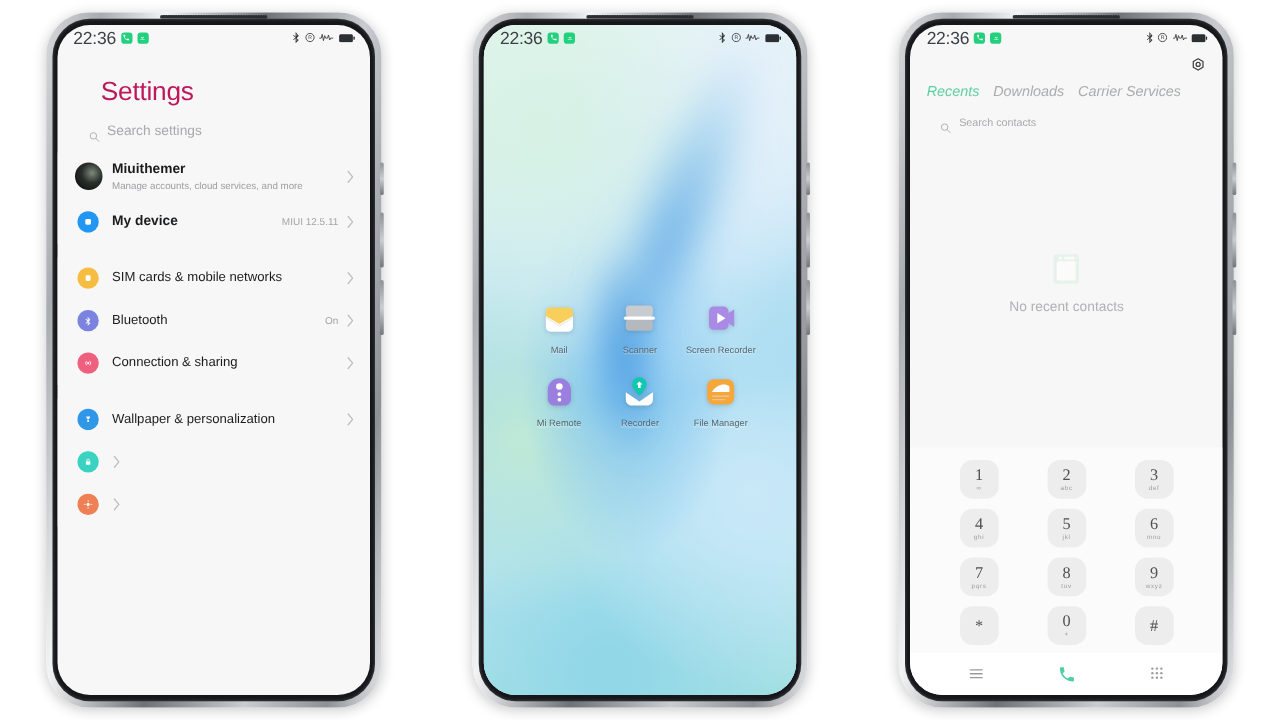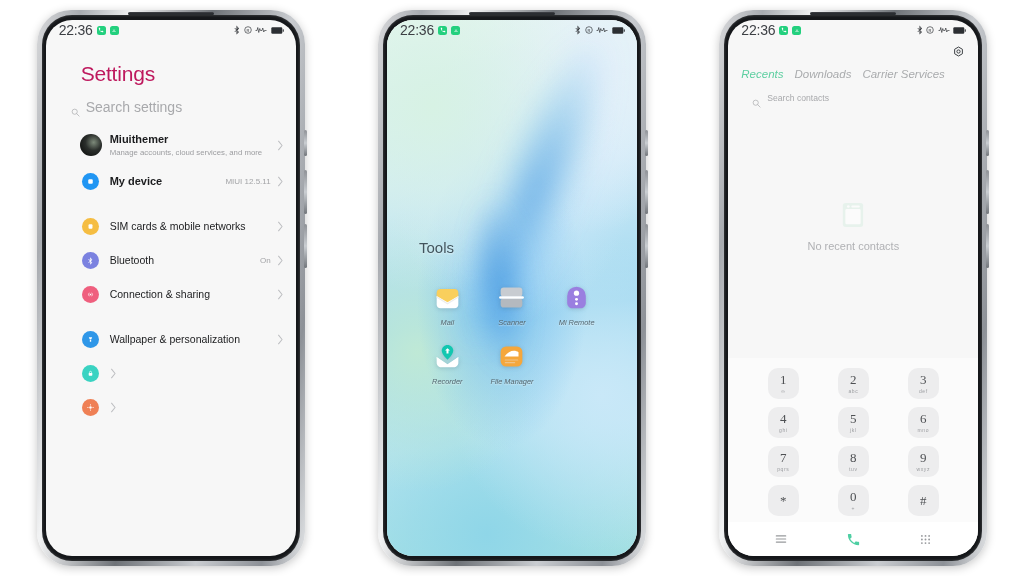--- a/index.html
+++ b/index.html
@@ -96,23 +96,23 @@
     font-weight: 400;
     color: #be185d;
     padding: 22px 0 0 35px;
     letter-spacing: -.2px;
   }
   .set-search {
     display: flex; align-items: center; gap: 6px;
     padding: 13px 0 0 25px;
   }
   .set-search .mag { width: 9px; height: 9px; }
-  .set-search .ph { font-size: 14px; color: #a8a9ac; text-align: right; }
+  .set-search .ph { font-size: 11px; color: #a8a9ac; text-align: right; }
   .set-list { margin-top: 11px; }
-  .set-group { background: #f7f7f7; padding-left: 20px; }
+  .set-group { background: #f7f7f7; }
   .set-group + .set-group { margin-top: 11px; }
   .set-row {
     display: flex; align-items: center;
     padding: 7px 12px 7px 16px;
     min-height: 34px;
   }
   .set-ic {
     width: 17px; height: 17px; border-radius: 50%;
     flex: 0 0 17px;
     display: flex; align-items: center; justify-content: center;
@@ -187,21 +187,20 @@
   .app-ic {
     width: 31px; height: 31px;
     display: flex; align-items: center; justify-content: center;
     filter: drop-shadow(0 1px 2px rgba(40,70,90,.22));
   }
   .app-name {
     margin-top: 5px;
     font-size: 7.4px; line-height: 1.22; text-align: center;
     color: #53666f;
     text-shadow: 0 1px 1.5px rgba(255,255,255,.6);
-    font-style: italic;
   }
 
   
   .dial-screen { height: 100%; background: #f7f7f7; display: flex; flex-direction: column; }
   .dial-top { position: relative; flex: 0 0 auto; }
   .gear {
     position: absolute; right: 12px; top: 5px;
     width: 15px; height: 15px;
   }
   .dial-tabs {
@@ -479,21 +478,20 @@
                   <path d="M1 9 L4 9 L5.5 3 L7.5 13 L9.5 5 L11 9 L14 9 L15.5 4 L17.5 12 L19 9 L23 9" fill="none" stroke="#2c2f33" stroke-width="1.3" stroke-linejoin="round"></path>
                 </svg>
               <svg width="13" height="7" viewBox="0 0 26 14">
                 <rect x="0.6" y="0.6" width="22" height="12.8" rx="2.4" fill="#2c2f33"></rect>
                 <rect x="23.4" y="4.4" width="2.2" height="5.2" rx="1" fill="#2c2f33"></rect>
               </svg>
             </div>
           </div>
 
           <div class="folder">
-            <div class="folder-title">Tools</div>
             <div class="app-grid">
 
               <div class="app">
                 <span class="app-ic">
                   <svg viewBox="0 0 40 40" width="31" height="31">
                     <path d="M6 14c0-3 2-5 5-5h18c3 0 5 2 5 5v5l-14 8L6 19v-5z" fill="#f9cf5c"></path>
                     <path d="M6 18l14 8 14-8v11c0 3-2 5-5 5H11c-3 0-5-2-5-5V18z" fill="#ffffff"></path>
                     <path d="M6 18.5 20 27l14-8.5v1.8L20 29 6 20.3v-1.8z" fill="#ecedef"></path>
                   </svg>
                 </span>
@@ -504,20 +502,29 @@
                 <span class="app-ic">
                   <svg viewBox="0 0 40 40" width="31" height="31">
                     <rect x="6" y="7" width="28" height="12" rx="4" fill="#c8ccd1"></rect>
                     <rect x="6" y="21" width="28" height="12" rx="4" fill="#b4b9bf"></rect>
                     <rect x="4" y="18.3" width="32" height="3.4" rx="1.7" fill="#ffffff"></rect>
                   </svg>
                 </span>
                 <span class="app-name">Scanner</span>
               </div>
 
+              <div class="app">
+                <span class="app-ic">
+                  <svg viewBox="0 0 40 40" width="31" height="31">
+                    <path d="M8 13c0-2.8 2.2-5 5-5h10c2.8 0 5 2.2 5 5v1.6l6-3.4v17.6l-6-3.4V27c0 2.8-2.2 5-5 5H13c-2.8 0-5-2.2-5-5V13z" fill="#a98be6"></path>
+                    <path d="M16.6 14.6 25 20l-8.4 5.4V14.6z" fill="#ffffff"></path>
+                  </svg>
+                </span>
+                <span class="app-name">Screen Recorder</span>
+              </div>
 
               <div class="app">
                 <span class="app-ic">
                   <svg viewBox="0 0 40 40" width="31" height="31">
                     <path d="M8 18a12 12 0 0124 0v9c0 3.9-3.1 7-7 7H15c-3.9 0-7-3.1-7-7v-9z" fill="#9a7fe0"></path>
                     <circle cx="20" cy="14.5" r="3.4" fill="#ffffff"></circle>
                     <circle cx="20" cy="22.4" r="1.9" fill="#ffffff"></circle>
                     <circle cx="20" cy="28" r="1.9" fill="#ffffff"></circle>
                   </svg>
                 </span>

